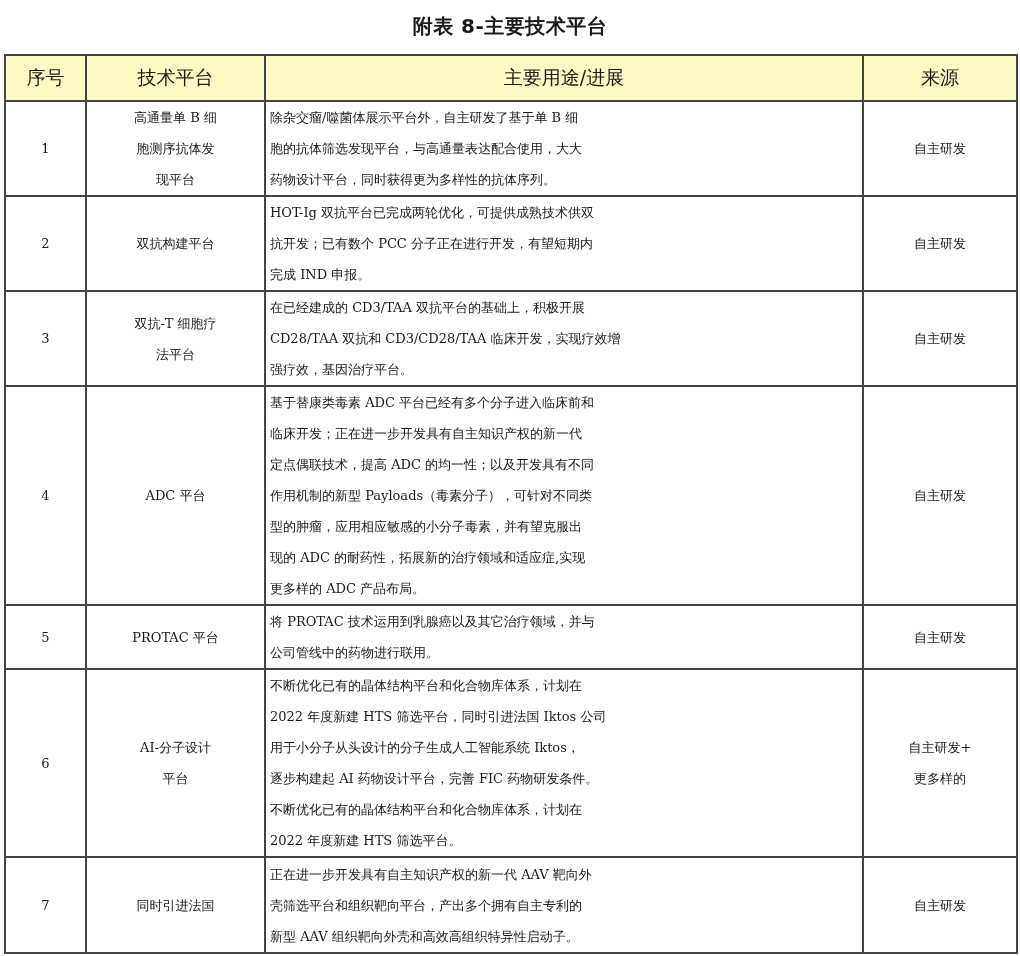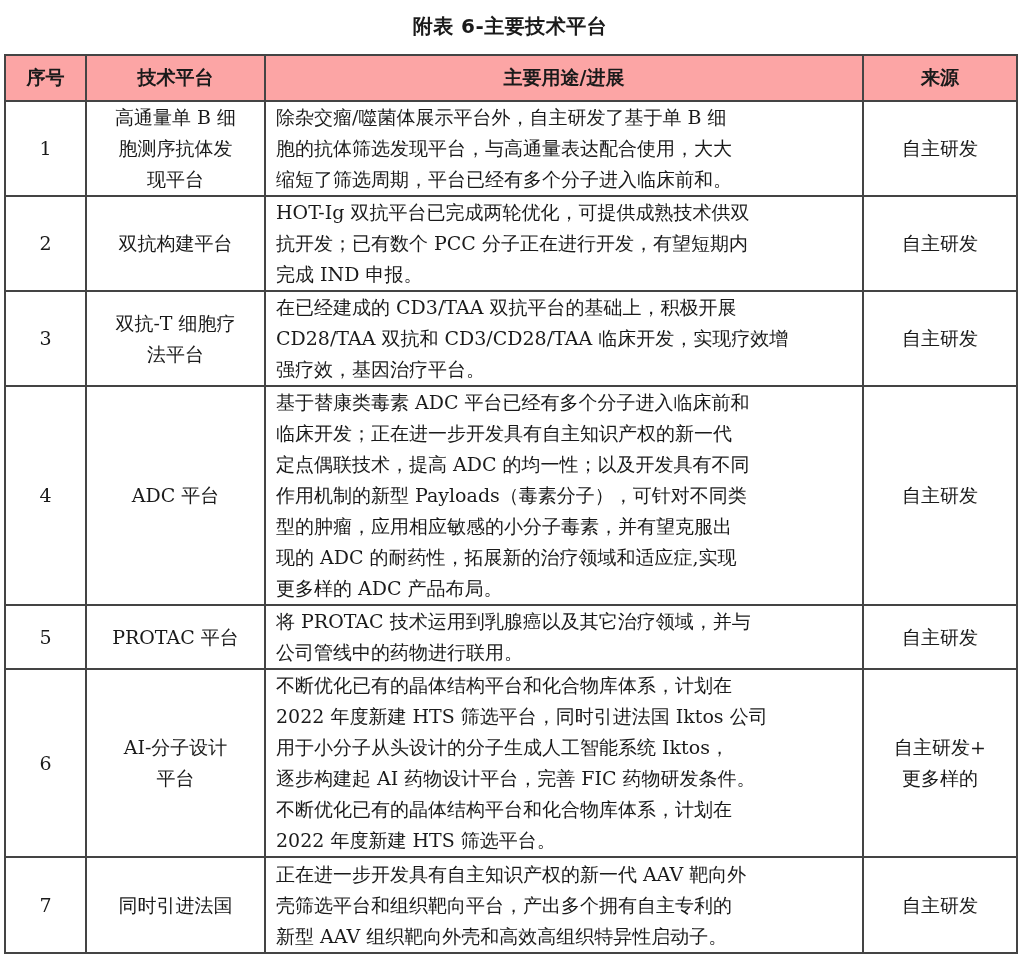--- a/index.html
+++ b/index.html
@@ -4,32 +4,32 @@
 <style>
   html, body { margin: 0; padding: 0; background: #ffffff; }
   body { width: 1020px; height: 956px; position: relative; overflow: hidden;
          font-family: "DejaVu Serif", "Liberation Serif", serif; color: #1a1a1a; }
   .title { position: absolute; top: 10px; left: 0; width: 1020px; text-align: center;
            font-family: "DejaVu Sans", "Liberation Sans", sans-serif; font-weight: bold;
            font-size: 20px; line-height: 32px; letter-spacing: 0.5px; }
   table { position: absolute; top: 54px; left: 4px; border-collapse: collapse;
           table-layout: fixed; width: 1012px; }
   td, th { border: 2px solid #444; padding: 0 8px; vertical-align: middle; }
-  th { background: #fca5a5; height: 44px; font-family: "DejaVu Sans", "Liberation Sans", sans-serif;
-       font-weight: bold; font-size: 19px; text-align: center; }
-  td { font-size: 19px; line-height: 31px; }
+  th { background: #fef9c3; height: 44px; font-family: "DejaVu Sans", "Liberation Sans", sans-serif;
+       font-weight: normal; font-size: 19px; text-align: center; }
+  td { font-size: 13px; line-height: 31px; }
   td.c { text-align: center; }
-  td.desc { text-align: justify; text-align-last: left; padding: 0 10px; }
+  td.desc { text-align: justify; text-align-last: left; padding: 0 4px; }
   .col1 { width: 81px; } .col2 { width: 179px; } .col3 { width: 598px; } .col4 { width: 154px; }
   .line { display: block; white-space: nowrap; }
 </style>
 </head>
 <body>
 
-<div class="title">附表 6-主要技术平台</div>
+<div class="title">附表 8-主要技术平台</div>
 
 <table>
   <colgroup>
     <col class="col1">
       <col class="col2">
       <col class="col3">
       <col class="col4">
   </colgroup>
   <thead>
     <tr>
@@ -43,21 +43,21 @@
       <tr style="height: 95px;">
         <td class="c">1</td>
         <td class="c">
           <span class="line">高通量单 B 细</span>
           <span class="line">胞测序抗体发</span>
           <span class="line">现平台</span>
         </td>
         <td class="desc">
           <span class="line">除杂交瘤/噬菌体展示平台外，自主研发了基于单 B 细</span>
           <span class="line">胞的抗体筛选发现平台，与高通量表达配合使用，大大</span>
-          <span class="line">缩短了筛选周期，平台已经有多个分子进入临床前和。</span>
+          <span class="line">药物设计平台，同时获得更为多样性的抗体序列。</span>
         </td>
         <td class="c">
           <span class="line">自主研发</span>
         </td>
       </tr>
       <tr style="height: 95px;">
         <td class="c">2</td>
         <td class="c">
           <span class="line">双抗构建平台</span>
         </td>

